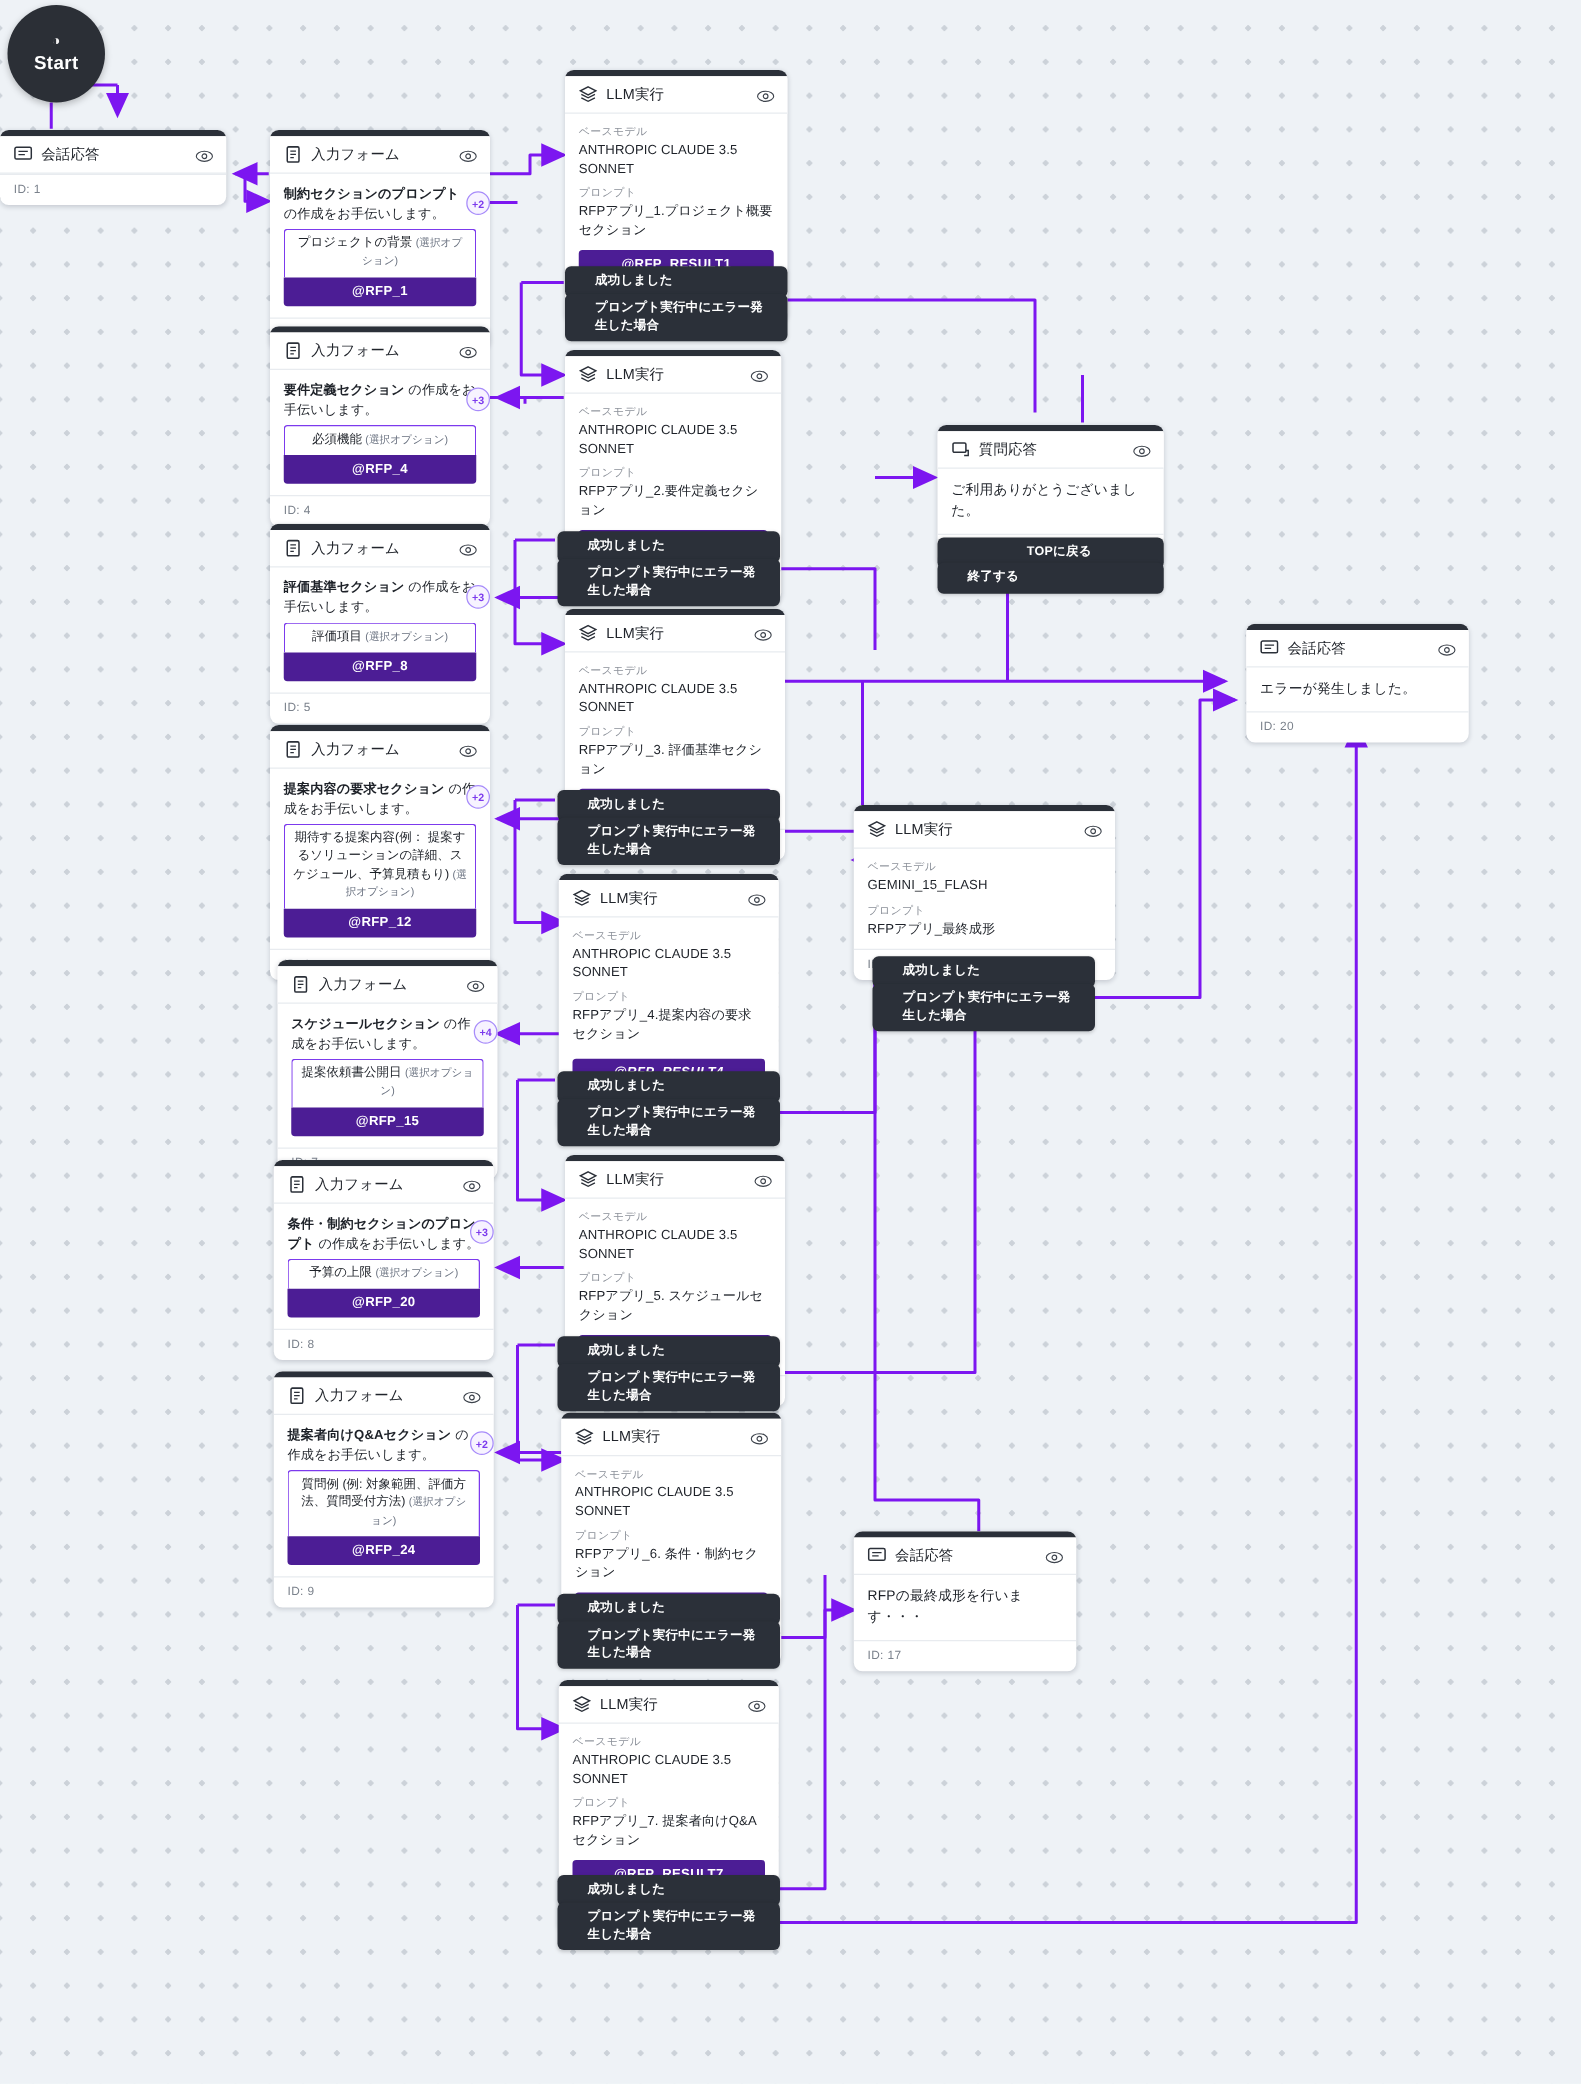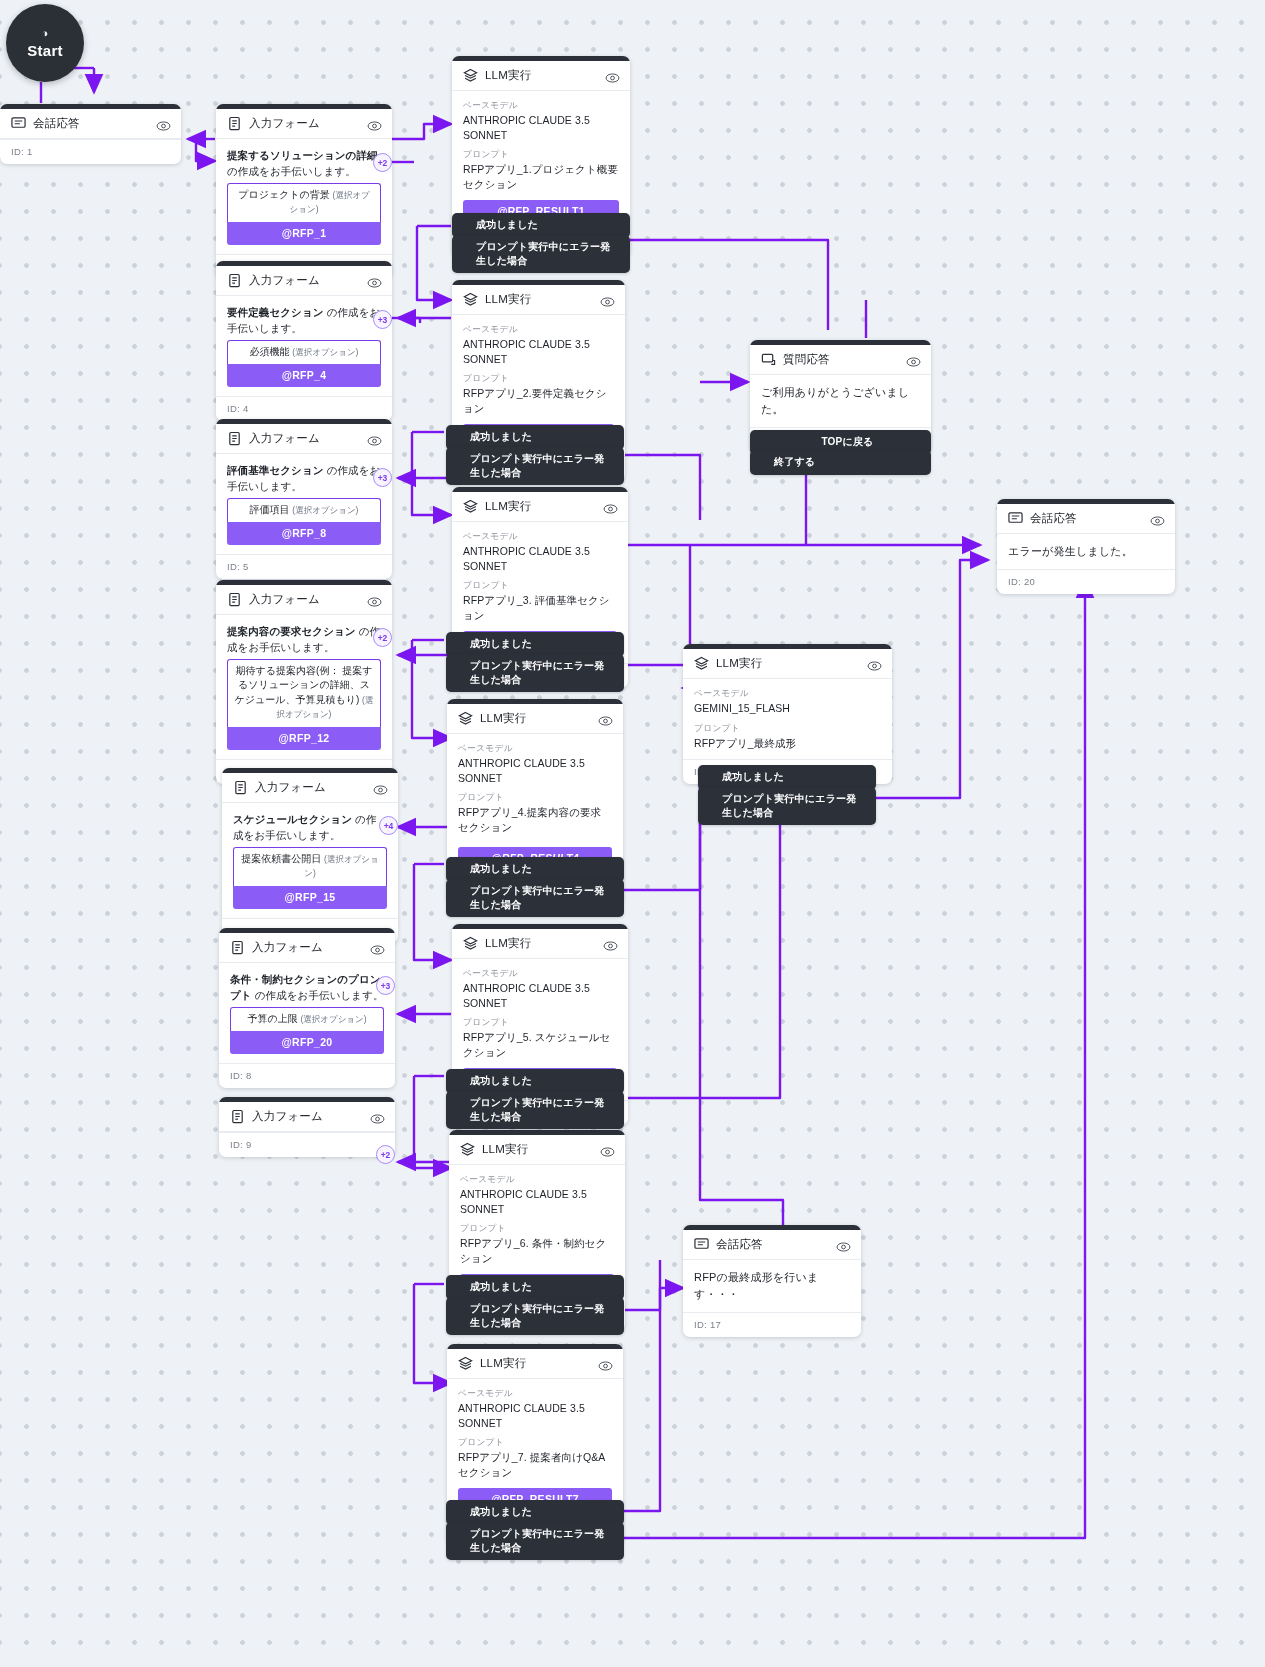--- a/index.html
+++ b/index.html
@@ -73,21 +73,21 @@
     border-bottom: none;
     padding: 4px 6px 5px 6px;
     text-align: center;
     font-size: 10px; color: #1d2128; line-height: 1.45;
     background: #fff;
   }
   .form-box .opt { font-size: 8.5px; color: #5b6personally; }
   .form-box .opt { font-size: 8.5px; color: #6a7280; }
   .tagbtn {
     display: block; width: 100%;
-    background: #8b5cf6;
+    background: #4c1d95;
     color: #ffffff;
     text-align: center;
     font-size: 10.5px; font-weight: bold;
     padding: 5px 0 6px 0;
     border-radius: 0 0 3px 3px;
     letter-spacing: .3px;
   }
   .plusbadge {
     position: absolute;
     width: 19px; height: 19px;
@@ -257,21 +257,21 @@
       <span class="ttl">入力フォーム</span>
       <span class="eye">
         <svg viewBox="0 0 20 13" width="15" height="12">
             <ellipse cx="10" cy="6.5" rx="8.6" ry="5.4" fill="none" stroke="currentColor" stroke-width="1.2"></ellipse>
             <circle cx="10" cy="6.5" r="2.5" fill="none" stroke="currentColor" stroke-width="1.2"></circle>
           </svg>
       </span>
     </div>
     <div class="body">
       <div class="form-q">
-        <b>提案するソリューションの詳細</b><span> の作成をお手伝いします。</span>
+        <b>制約セクションのプロンプト</b><span> の作成をお手伝いします。</span>
       </div>
       <div class="form-box">
         <span>プロジェクトの背景</span>
         <span class="opt">(選択オプション)</span>
       </div>
       <div class="tagbtn">@RFP_1</div>
     </div>
     <div class="foot">ID: 2</div>
   </div>
   <div class="plusbadge" style="left:373px; top:153px;">+2</div>
@@ -452,20 +452,30 @@
             <line x1="5.6" y1="10.8" x2="8.6" y2="10.8" stroke="currentColor" stroke-width="1.1"></line>
           </svg>
       </span>
       <span class="ttl">入力フォーム</span>
       <span class="eye">
         <svg viewBox="0 0 20 13" width="15" height="12">
             <ellipse cx="10" cy="6.5" rx="8.6" ry="5.4" fill="none" stroke="currentColor" stroke-width="1.2"></ellipse>
             <circle cx="10" cy="6.5" r="2.5" fill="none" stroke="currentColor" stroke-width="1.2"></circle>
           </svg>
       </span>
+    </div>
+    <div class="body">
+      <div class="form-q">
+        <b>提案者向けQ&amp;Aセクション</b><span> の作成をお手伝いします。</span>
+      </div>
+      <div class="form-box">
+        <span>質問例 (例: 対象範囲、評価方法、質問受付方法)</span>
+        <span class="opt">(選択オプション)</span>
+      </div>
+      <div class="tagbtn">@RFP_24</div>
     </div>
     <div class="foot">ID: 9</div>
   </div>
   <div class="plusbadge" style="left:376px; top:1145px;">+2</div>
 
   <div class="node" style="left:452px; top:56px; width:178px;">
     <div class="topbar"></div>
     <div class="head">
       <span class="ico">
         <svg viewBox="0 0 16 16" width="15" height="15">

